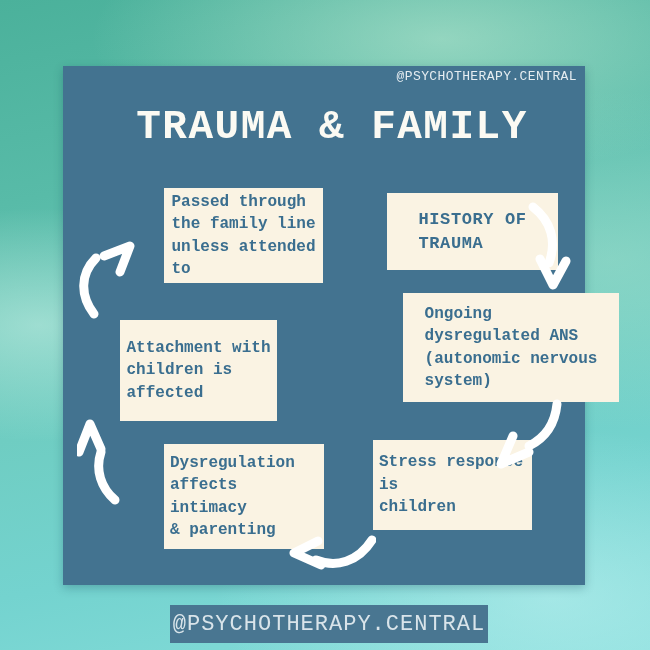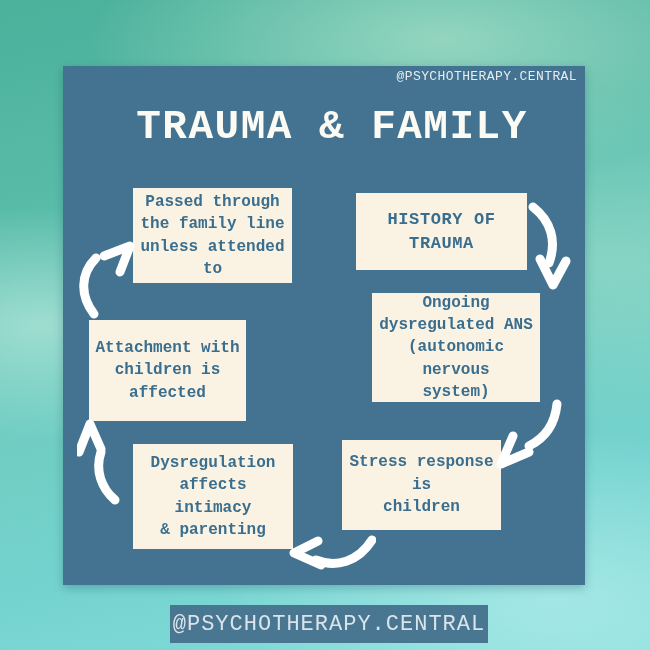--- a/index.html
+++ b/index.html
@@ -37,29 +37,28 @@
     position:absolute;top:38px;left:8px;width:100%;
     text-align:center;
     font-size:41px;font-weight:700;letter-spacing:1.5px;
     color:var(--title-text,#FBFAF3);
   }
   .box{
     position:absolute;
     background:var(--box-bg,#FAF3E3);
     color:var(--box-text,#3A6E8F);
     display:flex;align-items:center;justify-content:center;
-    text-align:center;
     font-size:16px;font-weight:700;line-height:1.4;
     white-space:pre-line;
-    padding:4px 6px;box-sizing:border-box;
+    padding:4px 6px;box-sizing:border-box;margin-left:31px;
   }
   .box.emphasis{font-size:17px;letter-spacing:.6px;}
   .box-passed{left:70px;top:122px;width:159px;height:95px;}
   .box-history{left:293px;top:127px;width:171px;height:77px;}
-  .box-ans{left:309px;top:227px;width:168px;height:109px;}
+  .box-ans{left:309px;top:227px;width:216px;height:109px;}
   .box-stress{left:279px;top:374px;width:159px;height:90px;}
   .box-dysregulation{left:70px;top:378px;width:160px;height:105px;}
   .box-attachment{left:26px;top:254px;width:157px;height:101px;}
   .arrow{position:absolute;}
   .arrow svg{display:block;width:100%;height:100%;}
   .arrow path{
     fill:none;stroke:var(--arrow,#FFFFFF);
     stroke-width:9;stroke-linecap:round;stroke-linejoin:round;
   }
   .arrow-a{left:464px;top:135px;width:44px;height:92px;}

